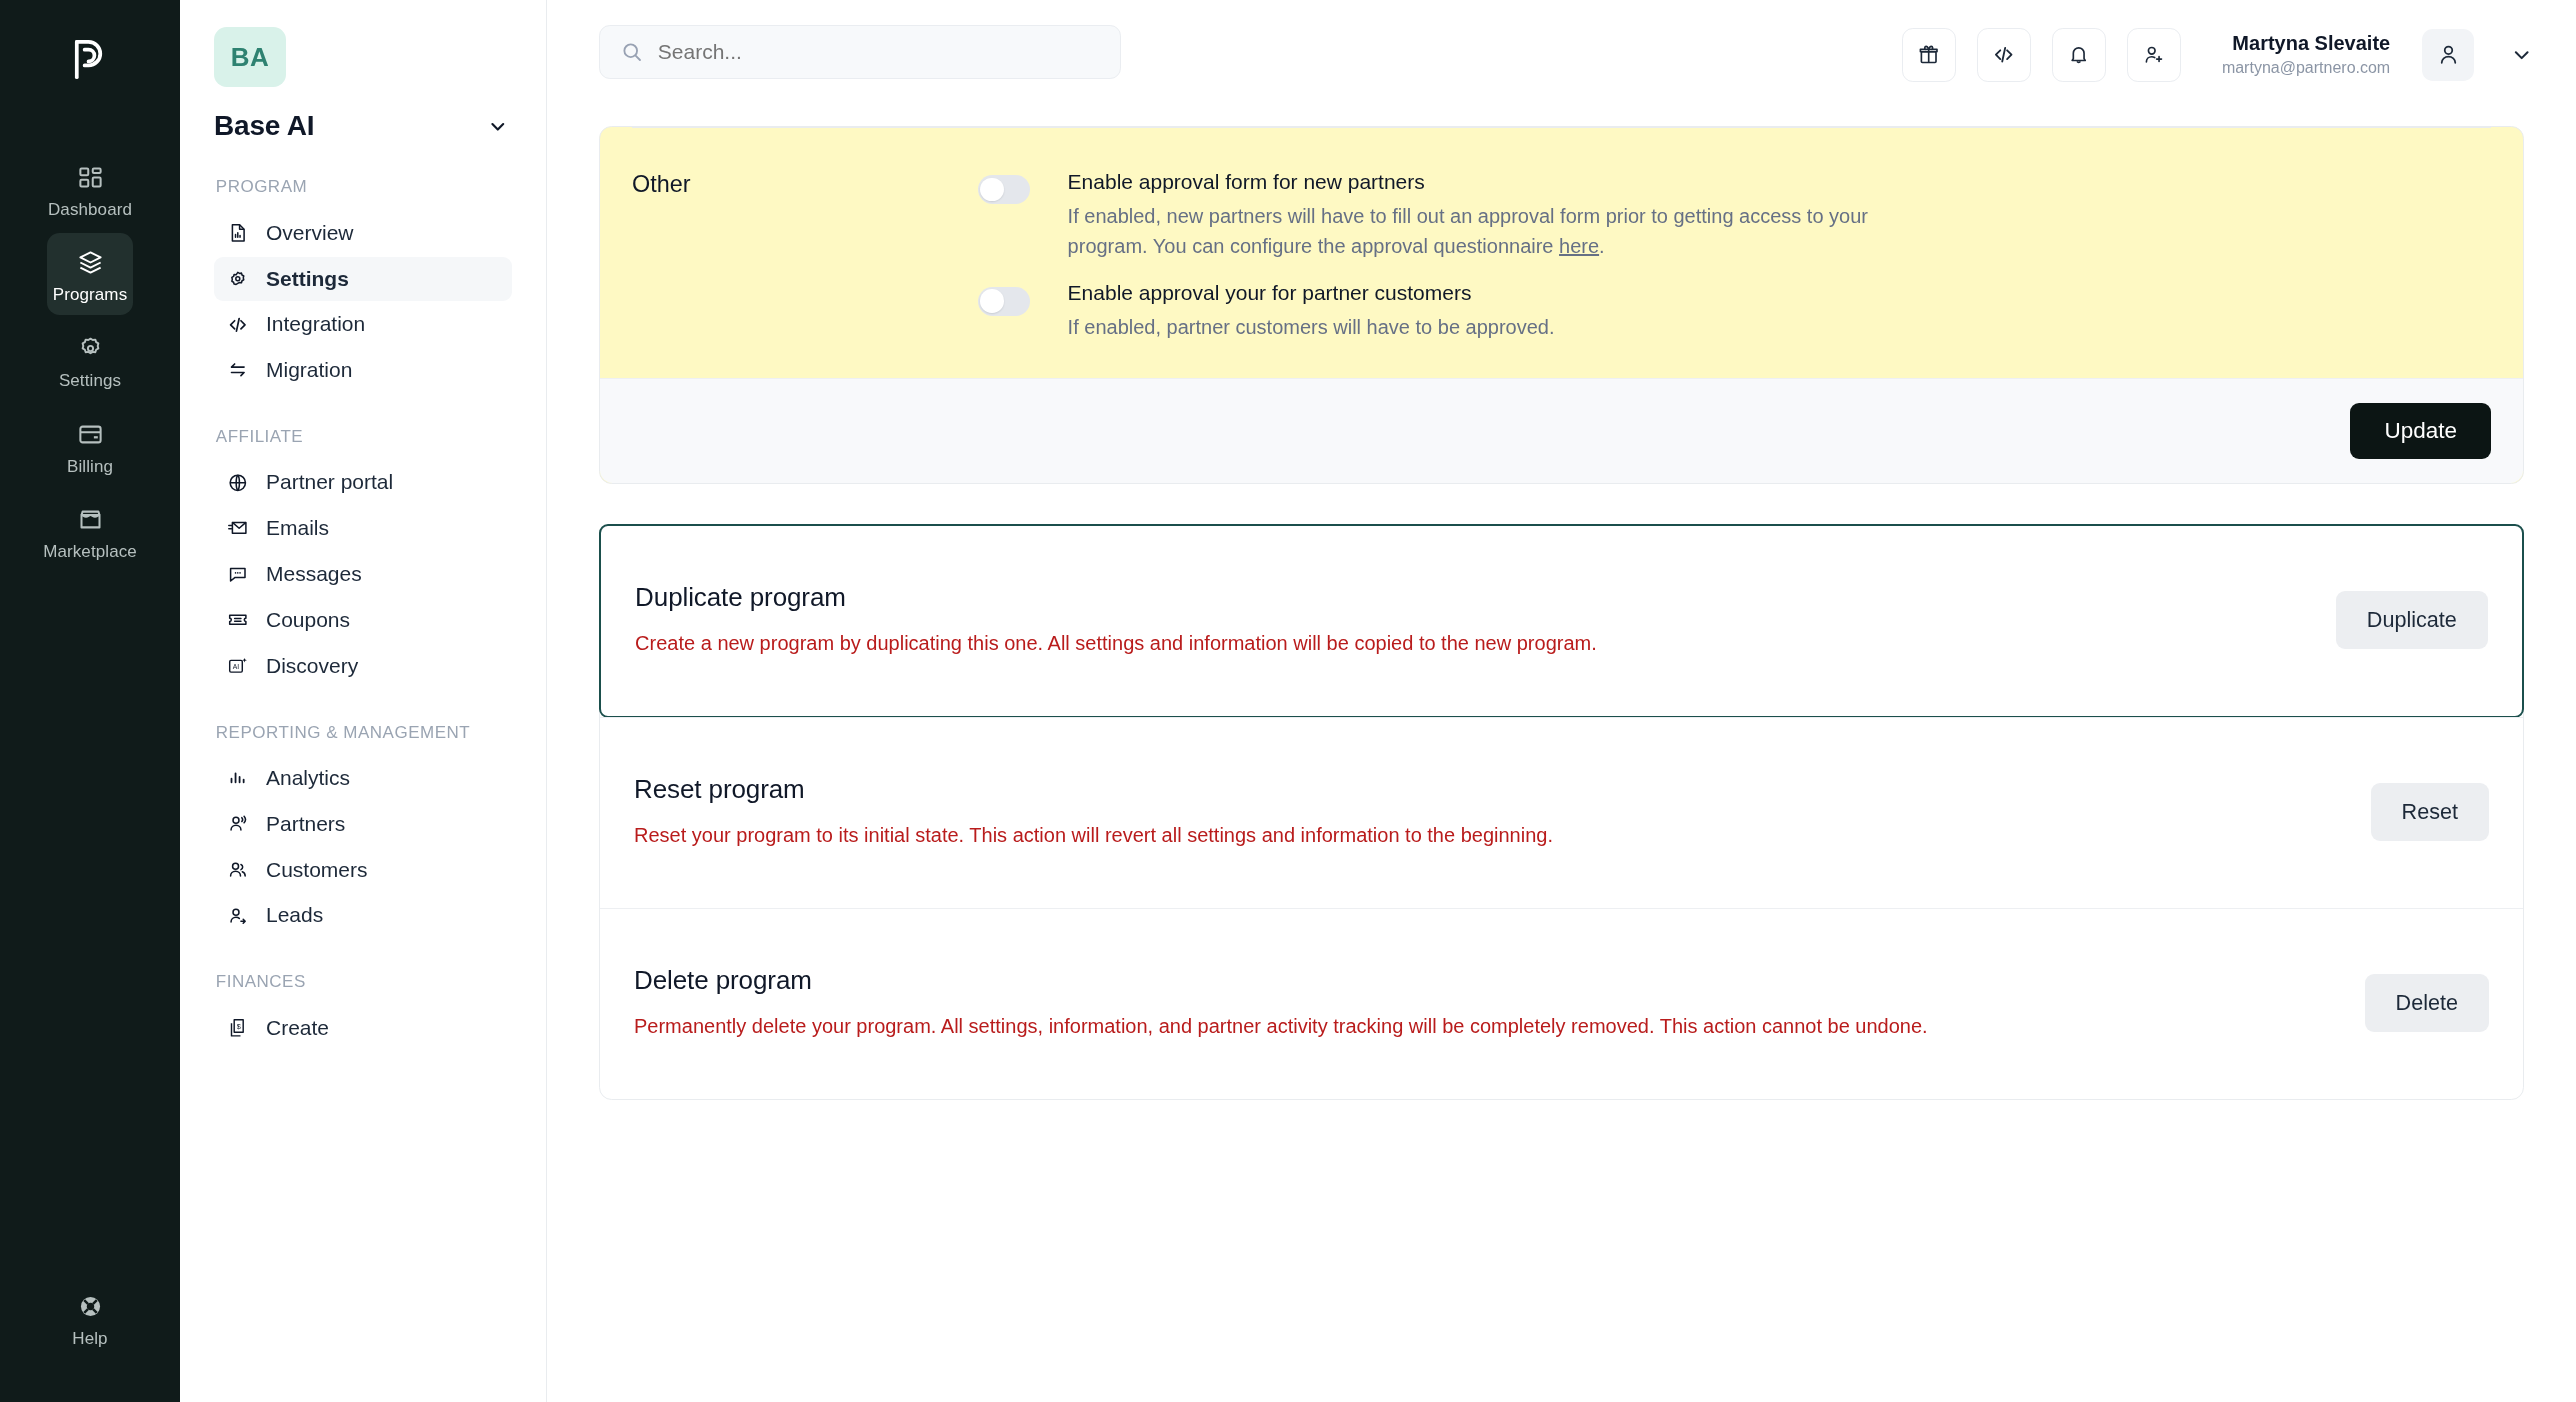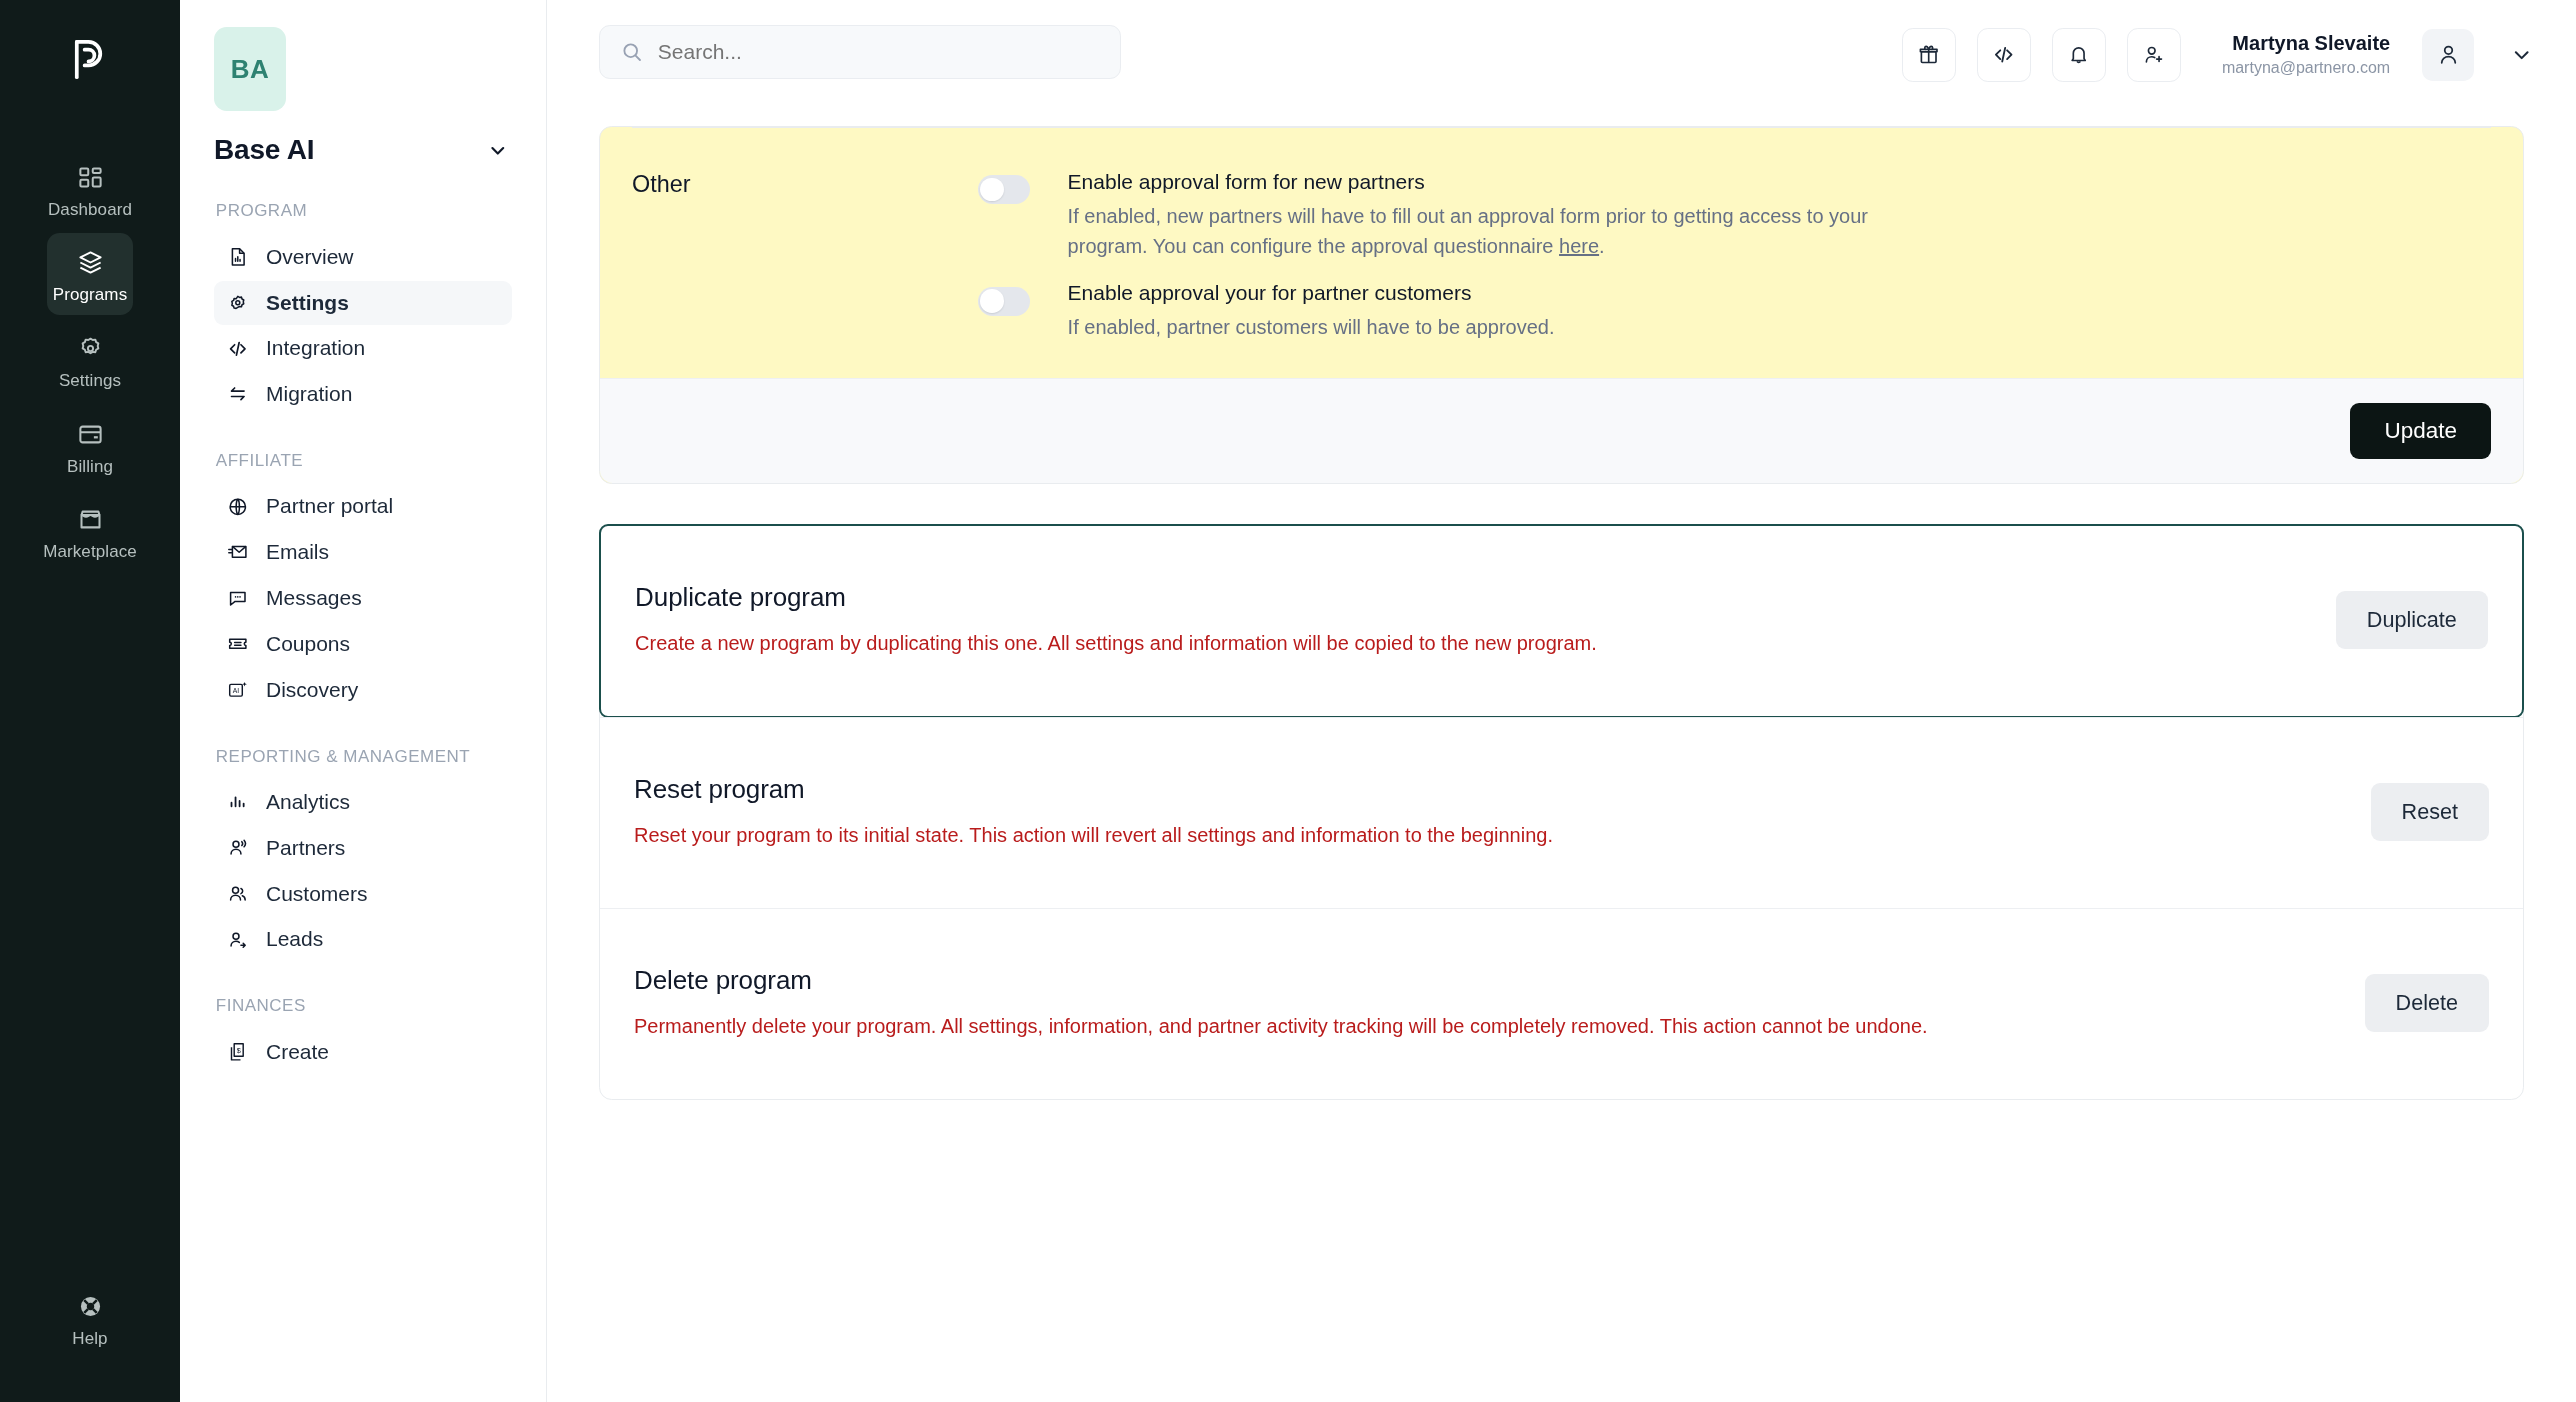--- a/index.html
+++ b/index.html
@@ -34,21 +34,21 @@
 
   
   .sidebar {
     width: 367px; flex: 0 0 367px;
     background: #ffffff;
     border-right: 0.9px solid #e9ecef;
     padding: 27px 34px 0 34px;
     overflow: hidden;
   }
   .brand-avatar {
-    width: 72px; height: 84px; border-radius: 12.6px;
+    width: 72px; height: 60px; border-radius: 12.6px;
     background: #d9f2ea; color: #2e8271;
     display: flex; align-items: center; justify-content: center;
     font-size: 26px; font-weight: 700; letter-spacing: 0.5px;
   }
   .brand-row {
     display: flex; align-items: center; justify-content: space-between;
     margin-top: 23.4px; cursor: pointer; padding-right: 3.6px;
   }
   .brand-name { font-size: 28px; font-weight: 700; color: #101828; letter-spacing: -0.2px; }
   .nav-section { margin-top: 34px; }

